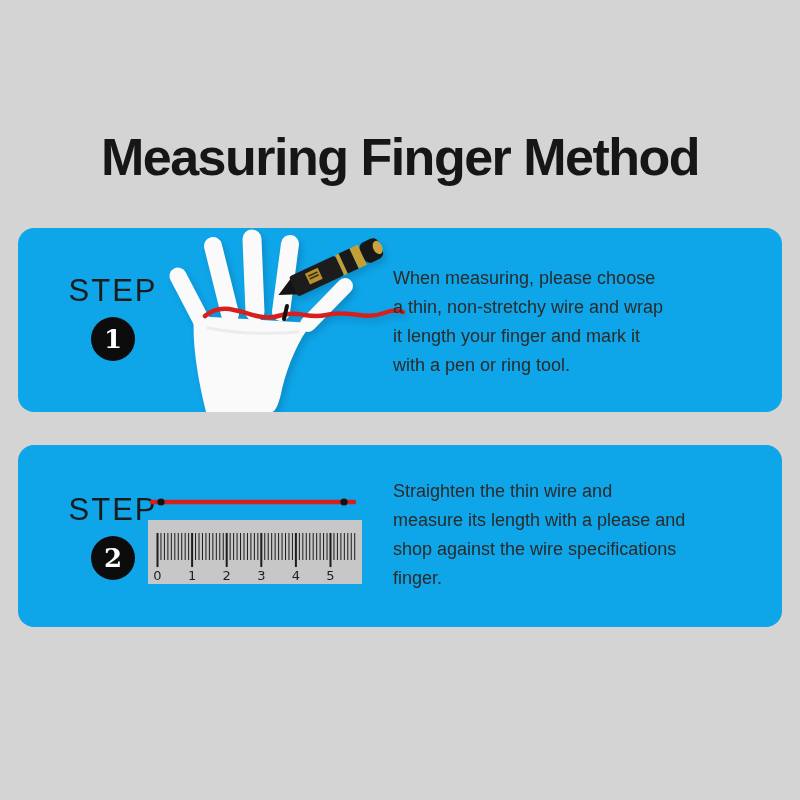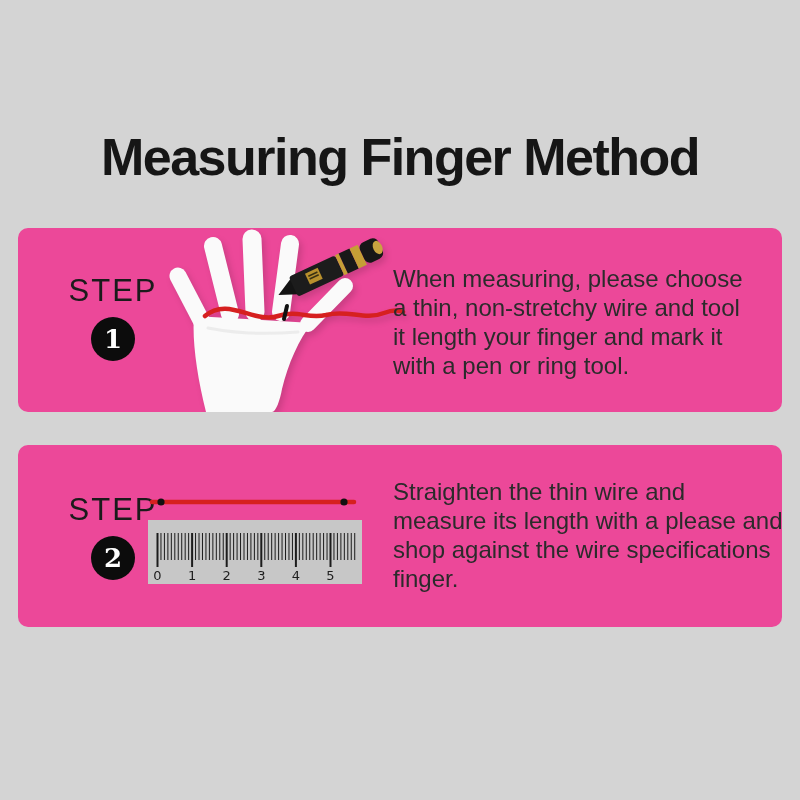--- a/index.html
+++ b/index.html
@@ -7,37 +7,37 @@
   .canvas{position:relative;width:800px;height:800px;background:#d4d4d4;overflow:hidden;}
 
   .page-title{
     position:absolute;left:0;top:127px;width:800px;margin:0;
     text-align:center;font-size:52px;font-weight:700;letter-spacing:-1.5px;
     color:#161616;
   }
 
   .card{
     position:absolute;left:18px;width:764px;height:184px;
-    background:#ec4899;border-radius:10px;overflow:hidden;
+    background:#0ea5e9;border-radius:16px;overflow:hidden;
   }
   .card.step1{top:228px;}
   .card.step2{top:445px;height:182px;}
 
   .step-block{position:absolute;left:42px;top:46px;width:106px;text-align:center;}
   .step-word{font-size:31px;letter-spacing:2px;color:#1b1b1b;line-height:34px;}
   .step-circle{
     width:44px;height:44px;border-radius:50%;background:#0c0c0c;margin:9px auto 0 auto;
     display:flex;align-items:center;justify-content:center;
   }
   .step-circle span{
     color:#ffffff;font-family:"DejaVu Serif", serif;font-weight:700;font-size:26px;line-height:44px;
   }
 
   .desc{position:absolute;left:375px;top:36px;color:#2b2b2b;}
-  .desc div{font-size:24px;line-height:29px;white-space:nowrap;}
+  .desc div{font-size:18px;line-height:29px;white-space:nowrap;}
 
   .illu1{position:absolute;left:130px;top:0px;filter:drop-shadow(3px 4px 3px rgba(0,0,0,0.14));}
   .illu2{position:absolute;left:130px;top:45px;}
   .ruler-num{font-family:"DejaVu Sans", sans-serif;font-size:13px;fill:#1e1e1e;}
 </style>
 </head>
 <body>
 
 <div class="canvas">
 
@@ -76,21 +76,21 @@
         <rect x="68" y="-11" width="4" height="22" fill="#c59f36"></rect>
         <rect x="72" y="-11" width="12" height="22" fill="#191919"></rect>
         <rect x="84" y="-11" width="9" height="22" fill="#c59f36"></rect>
         <rect x="93" y="-11" width="20" height="22" rx="6" fill="#171717"></rect>
         <ellipse cx="110" cy="0" rx="4.5" ry="7" fill="#c9a440"></ellipse>
       </g>
     </svg>
 
     <div class="desc">
       <div>When measuring, please choose</div>
-      <div>a thin, non-stretchy wire and tool</div>
+      <div>a thin, non-stretchy wire and wrap</div>
       <div>it length your finger and mark it</div>
       <div>with a pen or ring tool.</div>
     </div>
   </section>
 
   <section class="card step2">
     <div class="step-block" style="top:48px;">
       <div class="step-word">STEP</div>
       <div class="step-circle">
         <span>2</span>

